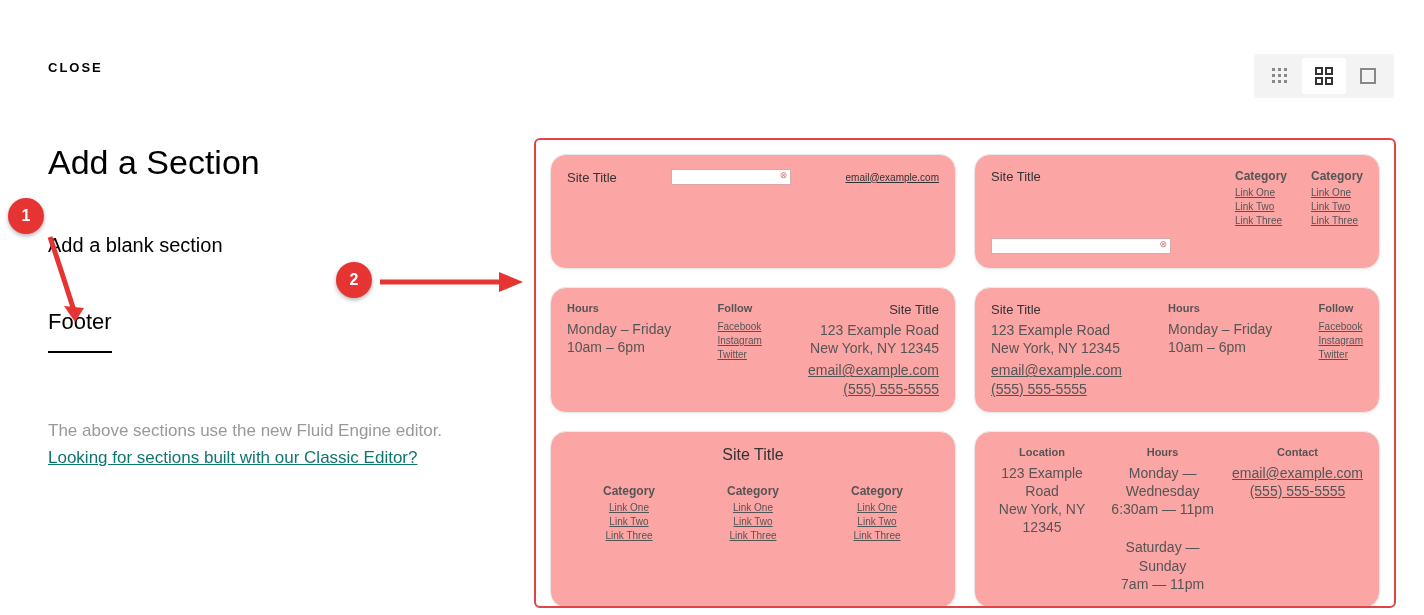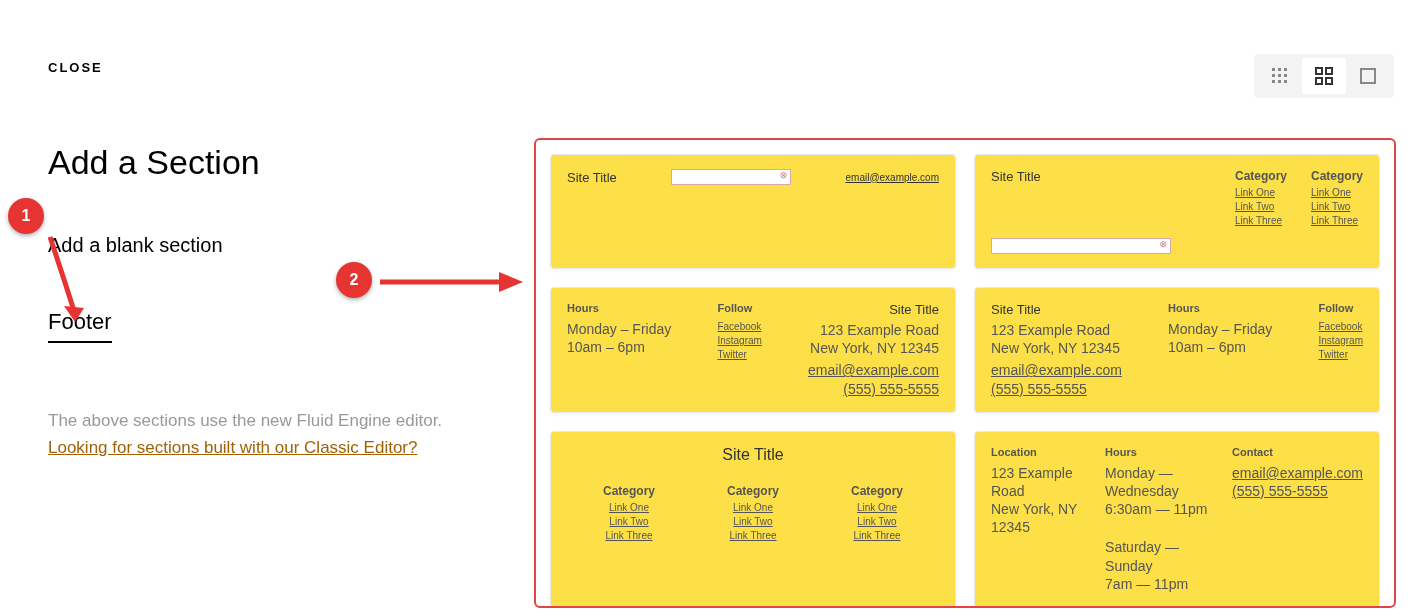--- a/index.html
+++ b/index.html
@@ -1,31 +1,31 @@
 <!DOCTYPE html>
 <html><head>
 <meta charset="utf-8">
 <style>
 *{box-sizing:border-box;margin:0;padding:0;font-family:-apple-system,BlinkMacSystemFont,"Segoe UI",Helvetica,Arial,sans-serif}
 body{background:#fff;width:1424px;height:615px;overflow:hidden;position:relative}
 .left-panel{position:absolute;left:48px;top:60px;width:445px}
 .close-btn{font-size:13px;letter-spacing:2px;font-weight:600;margin-bottom:68px;cursor:pointer}
 .title{font-size:34px;font-weight:400;margin-bottom:52px}
 .blank-section{font-size:20px;font-weight:400;margin-bottom:52px;cursor:pointer}
-.footer-label{font-size:22px;font-weight:400;display:inline-block;padding-bottom:6px;border-bottom:2px solid #000;margin-bottom:64px;cursor:pointer}
+.footer-label{font-size:22px;font-weight:400;display:inline-block;padding-bottom:16px;border-bottom:2px solid #000;margin-bottom:64px;cursor:pointer}
 .note{font-size:17px;color:#999;line-height:1.6}
-.note-link{text-decoration:underline;color:#a16207;cursor:pointer}
+.note-link{text-decoration:underline;color:#0f766e;cursor:pointer}
 
 .view-toggle{position:absolute;right:30px;top:54px;display:flex;background:#f3f3f3;border-radius:4px;padding:4px}
 .view-btn{width:44px;height:36px;display:flex;align-items:center;justify-content:center;cursor:pointer;border-radius:3px}
 .view-btn.active{background:#fff}
 .view-btn svg{display:block}
 
 .templates{position:absolute;left:534px;top:138px;width:862px;height:470px;border:2px solid #e04545;border-radius:6px;padding:14px;display:grid;grid-template-columns:1fr 1fr;gap:18px;overflow:hidden}
-.card{background:#fde047;border:1px solid #e9e9e9;border-radius:4px;box-shadow:0 2px 4px rgba(0,0,0,0.04);padding:14px 16px;font-size:9px;color:#555}
+.card{background:#fca5a5;border:1px solid #e9e9e9;border-radius:16px;box-shadow:0 2px 4px rgba(0,0,0,0.04);padding:14px 16px;font-size:9px;color:#555}
 .card-inner{display:flex;justify-content:space-between;align-items:flex-start;gap:12px}
 .site-title{font-size:13px;color:#333;font-weight:400}
 .site-title-big{font-size:16px;color:#333;font-weight:400}
 .search-box{border:1px solid #d9a8a8;width:120px;height:16px;position:relative;background:#fff}
 .search-box::after{content:"⊗";position:absolute;right:3px;top:0;font-size:9px;color:#c77}
 .email{text-decoration:underline;font-size:10px;color:#333}
 .col-hdr{font-weight:700;font-size:12px;margin-bottom:3px}
 .link-list{font-size:10px;line-height:1.4}
 .link-list div{text-decoration:underline}
 .small-text{font-size:14px;line-height:1.3;margin-top:4px}
@@ -40,21 +40,21 @@
 .c1 .card-inner{align-items:center}
 .c2{display:block}
 .c2 .top{display:flex;justify-content:space-between;align-items:flex-start}
 .c2 .search-box{margin-top:10px;width:180px}
 .c2 .cols{display:flex;gap:24px}
 .c3 .card-inner>div{min-width:0}
 .c5{display:block;text-align:center}
 .c5 .site-title-big{margin-bottom:20px}
 .c5 .cols{display:flex;justify-content:space-around}
 .c5 .cols>div{text-align:center}
-.c6 .card-inner{justify-content:space-around;}
+.c6 .card-inner{justify-content:space-around;text-align:center}
 .c7{text-align:center;padding:20px}
 .partial{opacity:0.7}
 </style>
 </head>
 <body>
 
 <div class="left-panel">
   <div class="close-btn">CLOSE</div>
   <div class="title">Add a Section</div>
   <div class="blank-section">Add a blank section</div>

